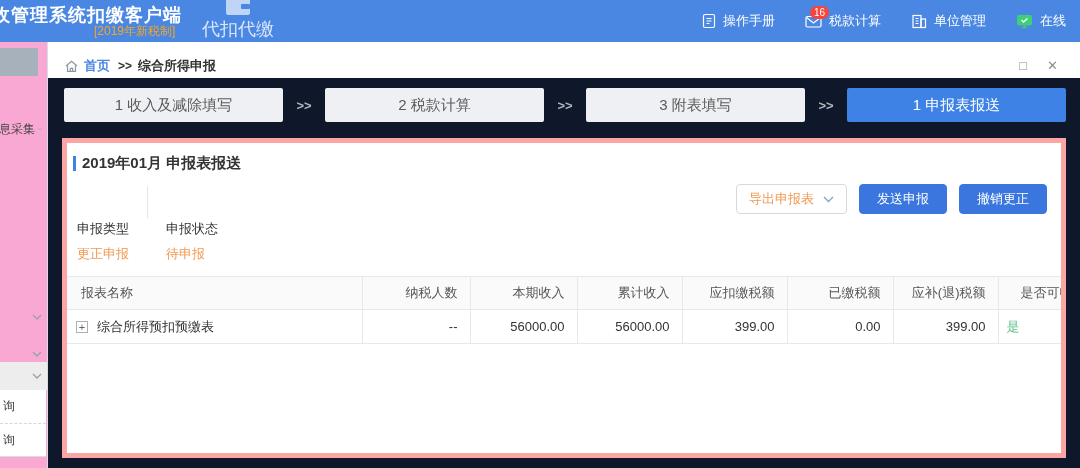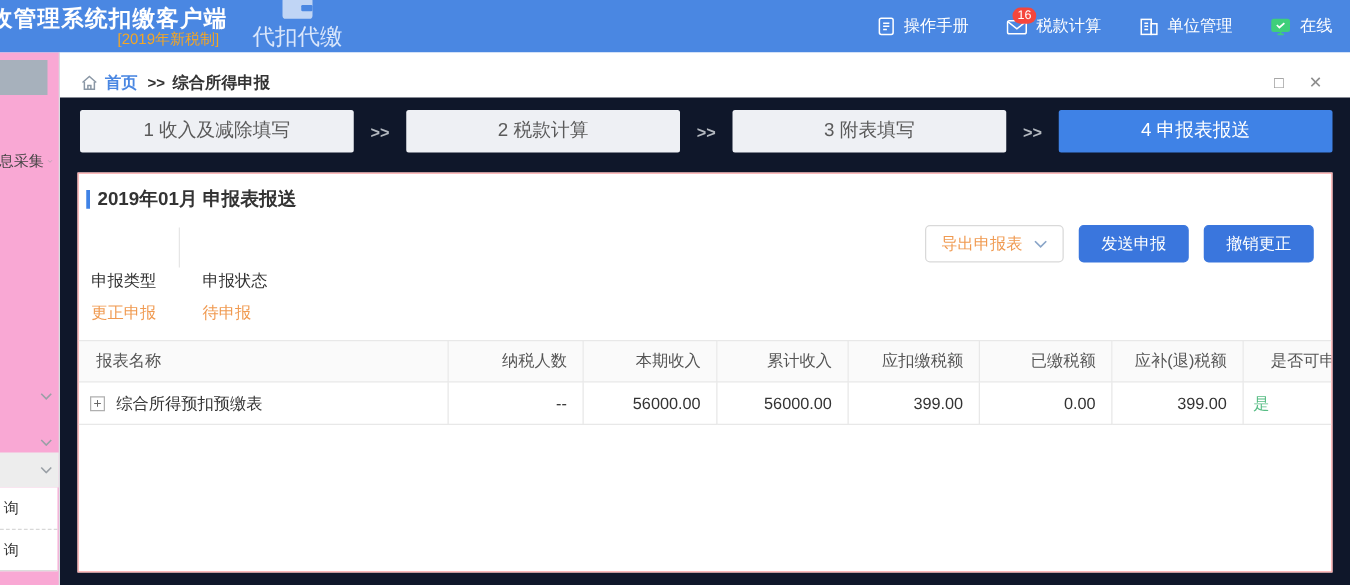--- a/index.html
+++ b/index.html
@@ -37,21 +37,21 @@
   .win-controls { margin-left:auto; display:flex; align-items:center; gap:20px; padding-right:22px; color:#8e8e8e; font-size:13px; }
   .win-controls span { cursor:pointer; line-height:1; }
 
   
   .main { position:absolute; left:48px; top:78px; right:0; bottom:0; background:#0f172a; }
   .steps { display:flex; align-items:center; margin:10px 14px 0 16px; height:34px; }
   .step { flex:1 1 0; height:34px; line-height:34px; text-align:center; background:#eef0f4; color:#5a5a5a; font-size:15px; border-radius:2px; cursor:pointer; white-space:nowrap; }
   .step.active { background:#3f82e6; color:#fff; }
   .step-sep { flex:0 0 42px; text-align:center; color:#b3b8bf; font-size:13px; font-weight:bold; }
 
-  .card { margin:16px 14px 0 14px; border:1px solid #fca5a5; height:320px; background:#fff; }
+  .card { margin:16px 14px 0 14px; border:5px solid #fca5a5; height:320px; background:#fff; }
   .card-title { display:flex; align-items:center; gap:6px; padding:11px 0 0 6px; }
   .title-bar { width:3px; height:15px; background:#3f82e6; }
   .card-title span { font-size:15px; font-weight:bold; color:#333; white-space:nowrap; }
 
   .meta-row { display:flex; align-items:flex-start; padding:11px 14px 13px 10px; }
   .meta-col { display:flex; flex-direction:column; gap:7px;margin-top:36px; }
   .meta-label { font-size:13px; color:#333; }
   .meta-value { font-size:13px; color:#f09a51; }
   .meta-divider { width:1px; height:32px; background:#e6e6e6; margin:2px 18px 0 18px; }
   .btn-group { margin-left:auto; display:flex; align-items:center; gap:12px; }
@@ -171,21 +171,21 @@
 
   <main class="main">
 
     <div class="steps">
       <div class="step">1 收入及减除填写</div>
       <div class="step-sep">&gt;&gt;</div>
       <div class="step">2 税款计算</div>
       <div class="step-sep">&gt;&gt;</div>
       <div class="step">3 附表填写</div>
       <div class="step-sep">&gt;&gt;</div>
-      <div class="step active">4 申报表报送</div>
+      <div class="step active">1 申报表报送</div>
     </div>
 
     <section class="card">
       <div class="card-title">
         <span class="title-bar"></span>
         <span>2019年01月  申报表报送</span>
       </div>
 
       <div class="meta-row">
         <div class="meta-col">

